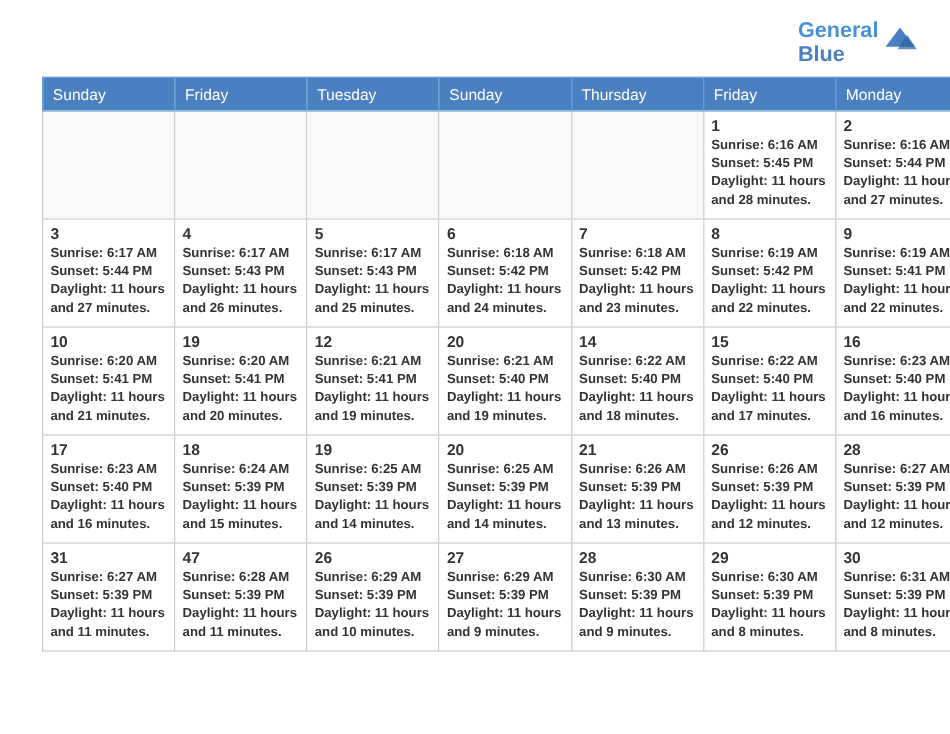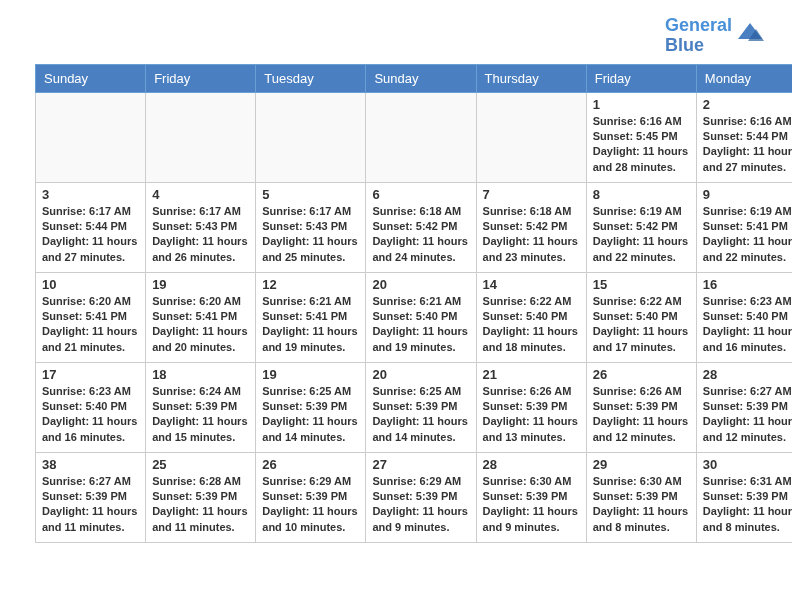--- a/index.html
+++ b/index.html
@@ -205,27 +205,27 @@
           </td>
           <td>
             <div class="day-num">28</div>
             <div class="day-info" style="white-space: pre-line;">Sunrise: 6:27 AM
 Sunset: 5:39 PM
 Daylight: 11 hours and 12 minutes.</div>
           </td>
         </tr>
         <tr>
           <td>
-            <div class="day-num">38</div>
+            <div class="day-num">31</div>
             <div class="day-info" style="white-space: pre-line;">Sunrise: 6:27 AM
 Sunset: 5:39 PM
 Daylight: 11 hours and 11 minutes.</div>
           </td>
           <td>
-            <div class="day-num">25</div>
+            <div class="day-num">47</div>
             <div class="day-info" style="white-space: pre-line;">Sunrise: 6:28 AM
 Sunset: 5:39 PM
 Daylight: 11 hours and 11 minutes.</div>
           </td>
           <td>
             <div class="day-num">26</div>
             <div class="day-info" style="white-space: pre-line;">Sunrise: 6:29 AM
 Sunset: 5:39 PM
 Daylight: 11 hours and 10 minutes.</div>
           </td>

